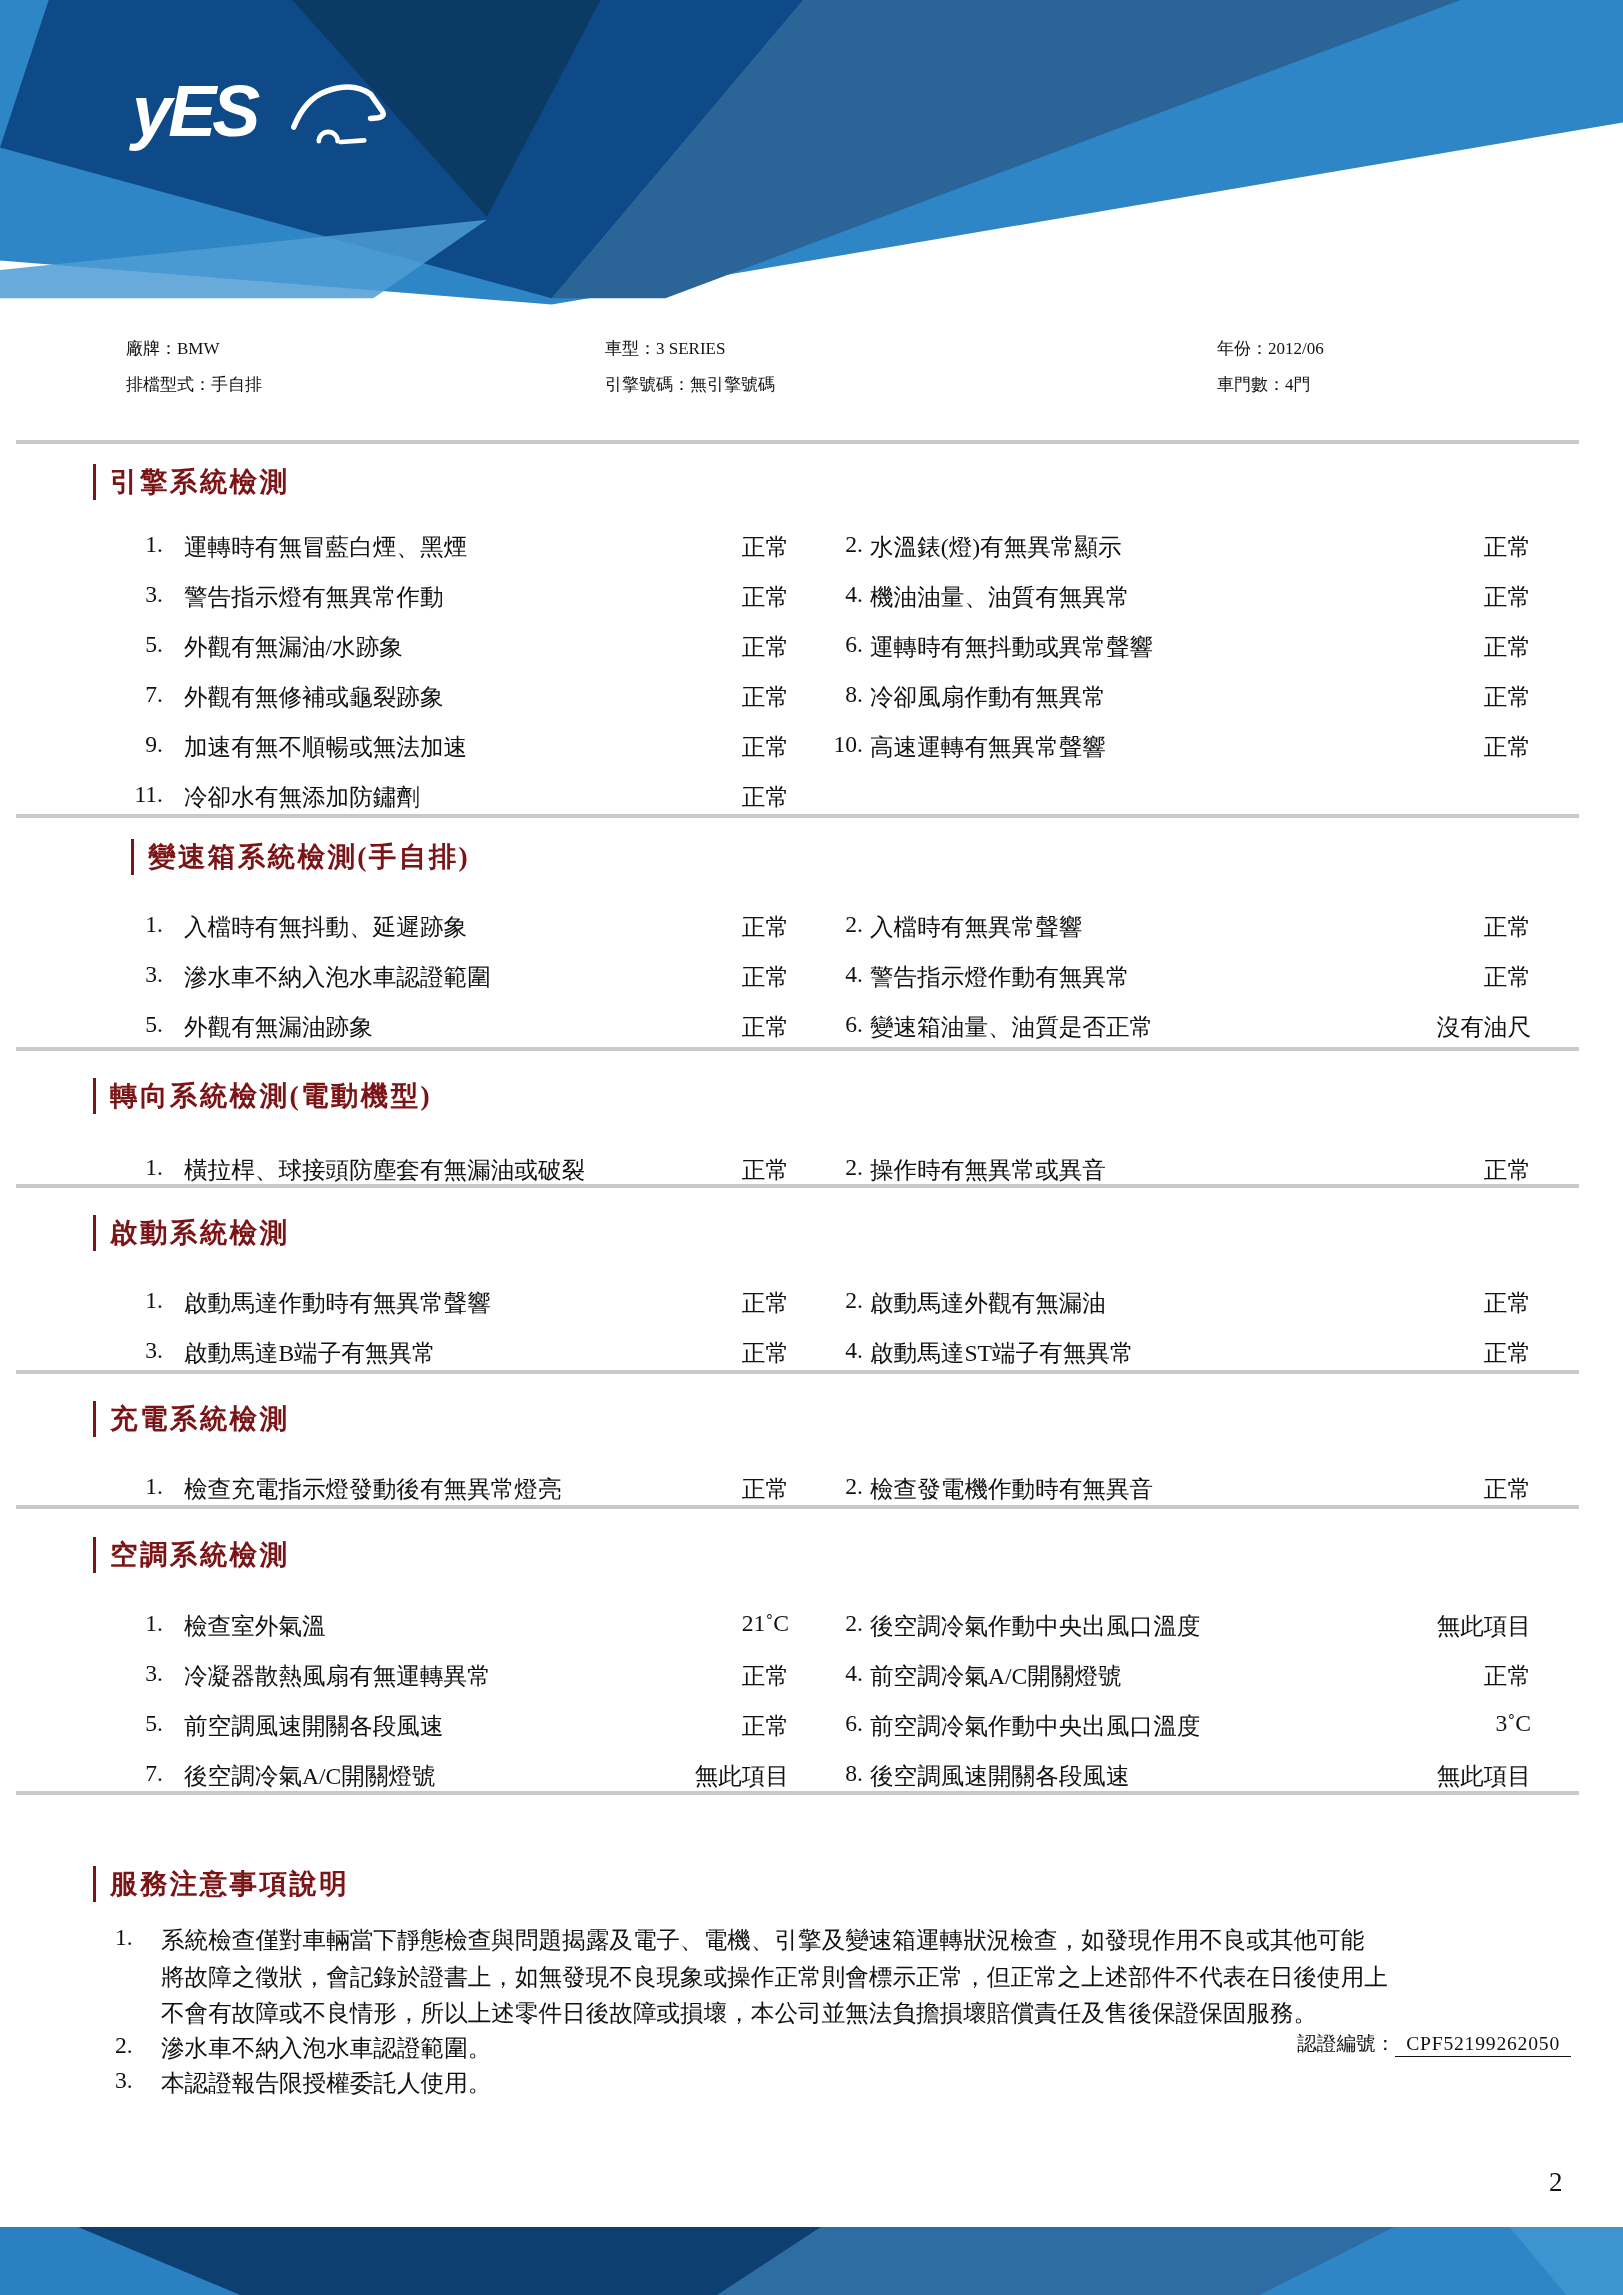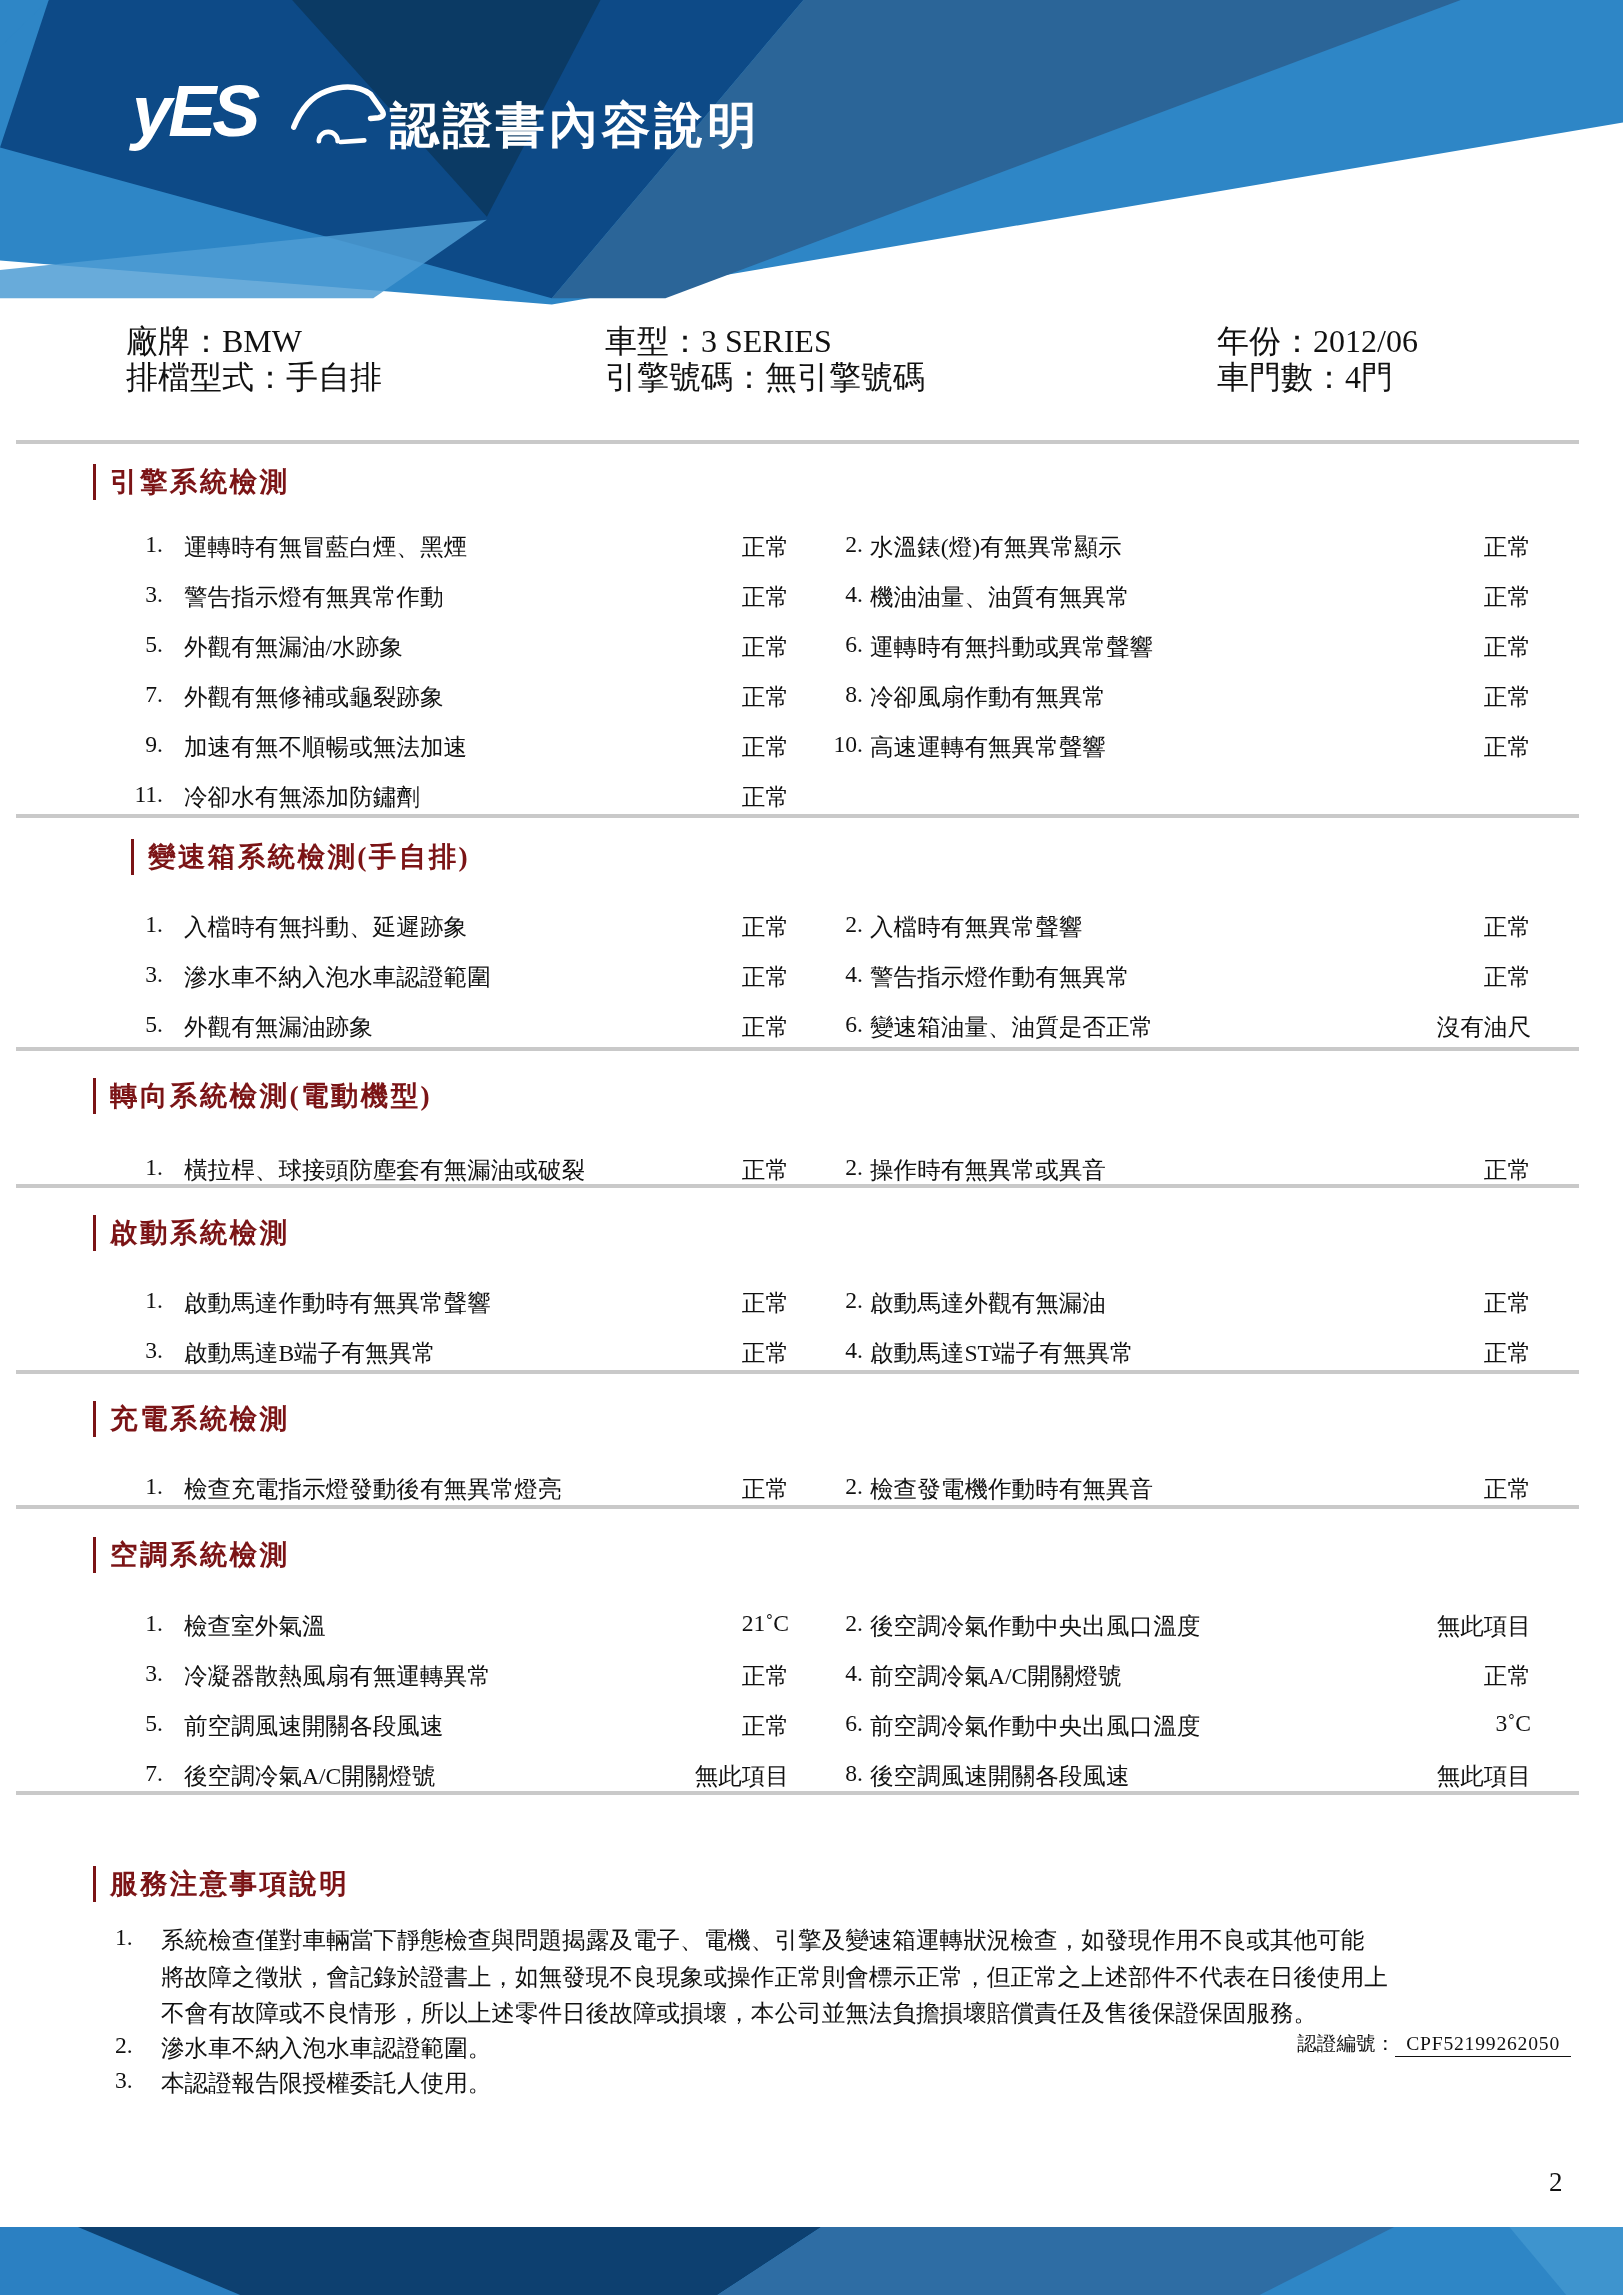--- a/index.html
+++ b/index.html
@@ -15,21 +15,21 @@
   .h-corner{background:#2E86C6;clip-path:polygon(0 0,3% 0,0 15%);}
   .h-sliver{background:#4E9CD4;clip-path:polygon(0 86%,30% 70%,23% 95%,0 95%);opacity:.85;}
   #logo{position:absolute;left:132px;top:75px;color:#fff;
         font-family:"Liberation Sans","DejaVu Sans",sans-serif;
         font-style:italic;font-weight:bold;font-size:72px;letter-spacing:-3.9px;line-height:1;}
   #car-icon{position:absolute;left:289px;top:66px;}
   #header-title{position:absolute;left:390px;top:101px;color:#fff;
         font-family:"Liberation Sans","DejaVu Sans",sans-serif;
         font-weight:bold;font-size:49px;letter-spacing:3.9px;line-height:1;}
   
-  #vehicle-info{position:absolute;left:0;top:320px;width:100%;height:110px;font-size:32px;}
+  #vehicle-info{position:absolute;left:0;top:337px;width:100%;height:110px;font-size:17px;}
   .vi-row{position:absolute;left:0;width:100%;height:27px;}
   .vi-c0{position:absolute;left:126px;}
   .vi-c1{position:absolute;left:605px;}
   .vi-c2{position:absolute;left:1217px;}
   
   .divider{position:absolute;left:15.7px;width:1563px;height:3.9px;background:#C9C9C9;}
   
   .check-section{position:absolute;left:0;width:100%;}
   .sec-head{position:relative;height:39px;}
   .sec-bar{position:absolute;left:93px;top:1.6px;width:3.1px;height:36px;background:#7B1416;}
@@ -72,21 +72,20 @@
     <div class="hl h-dark"></div>
     <div class="hl h-steel"></div>
     <div class="hl h-corner"></div>
     <div class="hl h-sliver"></div>
     <div id="logo">yES</div>
     <svg id="car-icon" width="102" height="94" viewBox="0 0 130 120">
       <path d="M6 78 Q20 42 48 32 Q82 20 104 36 L118 56 Q124 64 114 66 L104 67" fill="none" stroke="#fff" stroke-width="7" stroke-linecap="round"></path>
       <path d="M38 96 a12 12 0 0 1 24 0" fill="none" stroke="#fff" stroke-width="6" stroke-linecap="round"></path>
       <path d="M66 97 L96 95" fill="none" stroke="#fff" stroke-width="6" stroke-linecap="round"></path>
     </svg>
-    <div id="header-title">認證書內容說明</div>
   </div>
 
   <div id="vehicle-info">
     <div class="vi-row" style="top:0">
       <span class="vi-c0">廠牌：BMW</span>
       <span class="vi-c1">車型：3 SERIES</span>
       <span class="vi-c2">年份：2012/06</span>
     </div>
     <div class="vi-row" style="top:36px">
       <span class="vi-c0">排檔型式：手自排</span>

